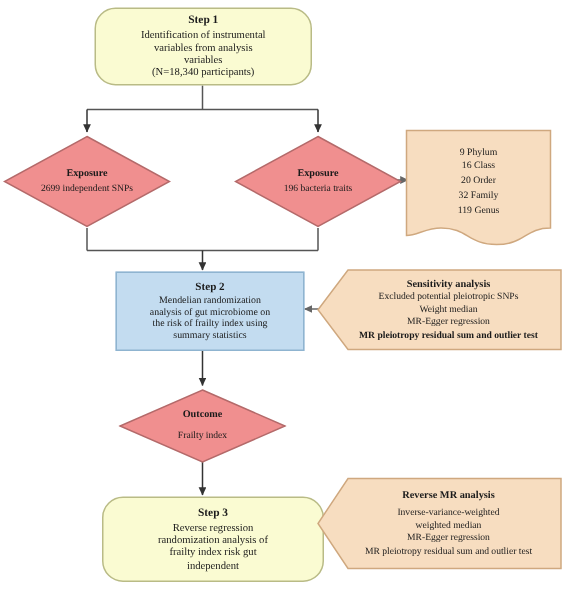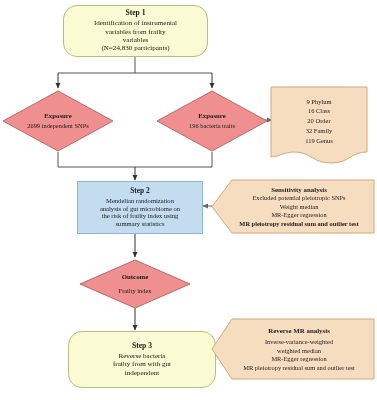--- a/index.html
+++ b/index.html
@@ -136,23 +136,23 @@
     <path d="M135,234 L135,257" stroke="#333333" stroke-width="1" fill="none" marker-end="url(#ah)"></path>
 
     <path d="M135,308 L135,330" stroke="#333333" stroke-width="1" fill="none" marker-end="url(#ah)"></path>
 
     <path d="M231,352 L199,352" stroke="#666666" stroke-width="1" fill="none" marker-end="url(#ahg)"></path>
   </svg>
 
   <div class="node term" style="left:63px; top:5px; width:145px; height:52px;">
     <div class="ttl">Step 1</div>
     <div>Identification of instrumental</div>
-    <div>variables from frailty</div>
+    <div>variables from analysis</div>
     <div>variables</div>
-    <div>(N=24,830 participants)</div>
+    <div>(N=18,340 participants)</div>
   </div>
 
   <div class="node dia" style="left:2px; top:90px; width:112px; height:62px;">
     <svg class="shape" viewBox="0 0 112 62" preserveAspectRatio="none">
       <polygon points="56,1 111,31 56,61 1,31" fill="#f08f8f" stroke="#b46a6a" stroke-width="1"></polygon>
     </svg>
     <div class="txt">
       <div class="ttl">Exposure</div>
       <div>2699 independent SNPs</div>
     </div>
@@ -208,22 +208,23 @@
     </svg>
     <div class="txt">
       <div class="ttl">Outcome</div>
       <div style="height:4px;"></div>
       <div>Frailty index</div>
     </div>
   </div>
 
   <div class="node term" style="left:68px; top:331px; width:148px; height:57px;">
     <div class="ttl">Step 3</div>
-    <div>Reverse bacteria</div>
-    <div>frailty from with gut</div>
+    <div>Reverse regression</div>
+    <div>randomization analysis of</div>
+    <div>frailty index risk gut</div>
     <div>independent</div>
   </div>
 
   <div class="node note" style="left:211px; top:318px; width:164px; height:62px;">
     <svg class="shape" viewBox="0 0 164 62" preserveAspectRatio="none">
       <path d="M21,1 L163,1 L163,61 L21,61 L1,31 Z" fill="#f7ddc0" stroke="#cfa87f" stroke-width="1"></path>
     </svg>
     <div class="txt" style="padding-left:12px;">
       <div class="ttl b">Reverse MR analysis</div>
       <span class="sp"></span>

